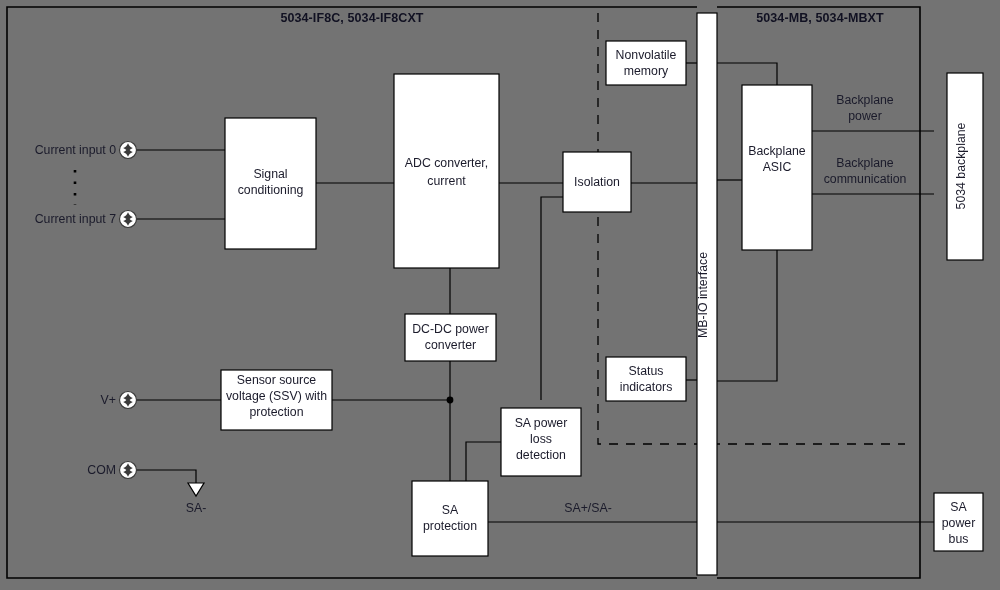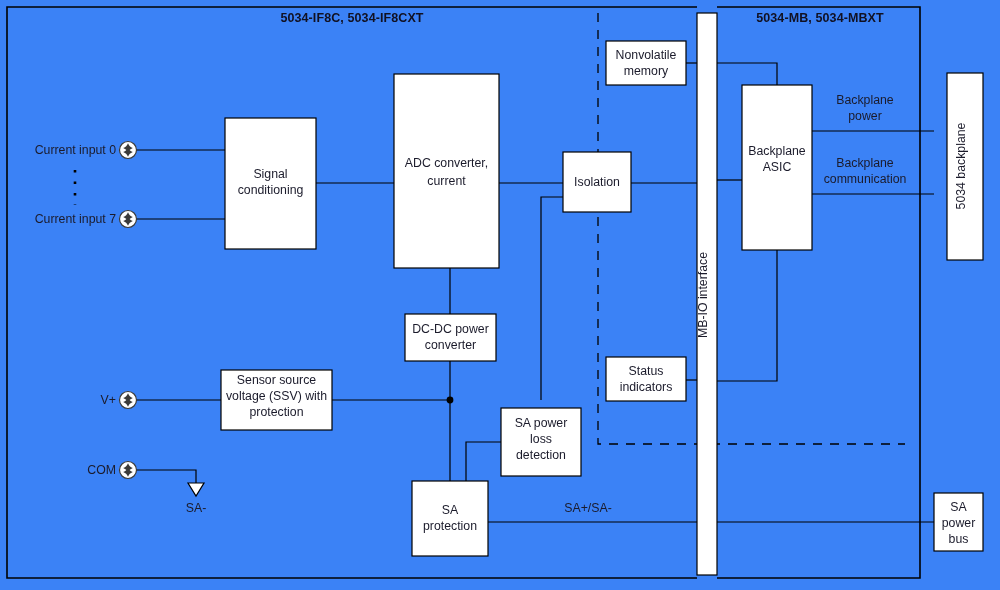--- a/index.html
+++ b/index.html
@@ -11,21 +11,21 @@
   body {
     width: 1000px;
     height: 590px;
     font-family: "Liberation Sans", sans-serif;
   }
   #diagram-root {
     position: relative;
     width: 1000px;
     height: 590px;
     overflow: hidden;
-    background: #3b82f6;
+    background: #737373;
   }
   svg#diagram {
     display: block;
     width: 1000px;
     height: 590px;
   }
   .frame-line {
     fill: none;
     stroke: #000000;
     stroke-width: 1.6;

